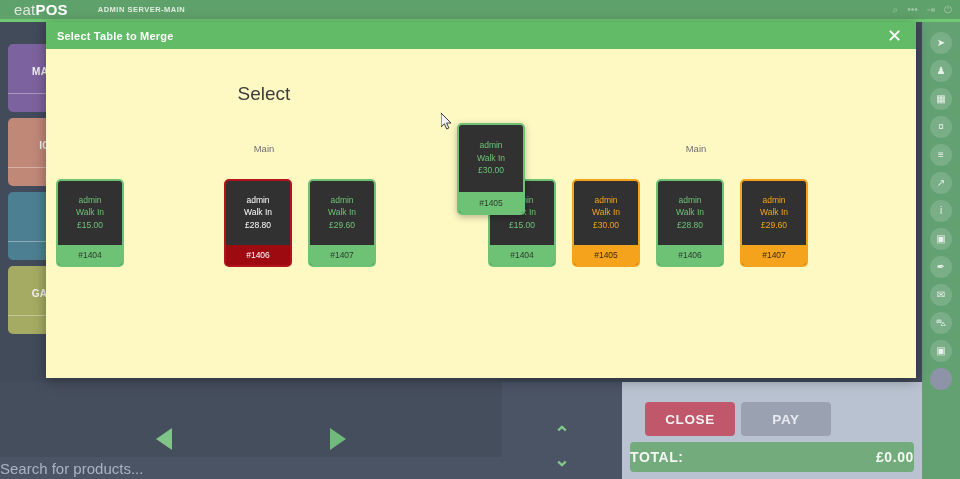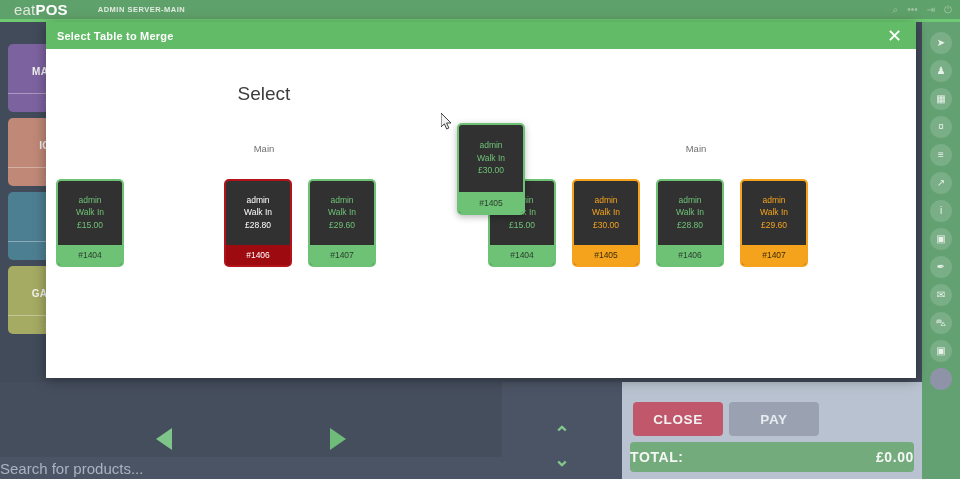--- a/index.html
+++ b/index.html
@@ -86,21 +86,21 @@
     color: #84c98c; font-size: 19px; font-weight: bold; line-height: 1;
   }
   .chev-up { top: 42px; }
   .chev-dn { top: 68px; }
 
   .right-panel {
     position: absolute; left: 622px; top: 382px; width: 300px; height: 97px;
     background: #b9c2d0;
   }
   .actionrow {
-    position: absolute; left: 0; top: 20px; display: flex; gap: 6px; padding-left: 11px;
+    position: absolute; left: 12px; top: 20px; display: flex; gap: 6px; padding-left: 11px;
   }
   .abtn {
     width: 90px; height: 34px; border-radius: 4px;
     display: flex; align-items: center; justify-content: center;
     font-size: 13.5px; font-weight: bold; letter-spacing: .6px; color: #f2f2f2;
     border: none; cursor: pointer;
   }
   .abtn.close { background: #c1576b; }
   .abtn.print { background: #cdb96c; color: #eae3c6; }
   .abtn.pay   { background: #9aa2b1; color: #e8ebef; }
@@ -121,21 +121,21 @@
     width: 22px; height: 22px; border-radius: 50%;
     background: rgba(255,255,255,.14);
     display: flex; align-items: center; justify-content: center;
     color: #e9f2ea; font-size: 10px; line-height: 1;
   }
   .rail-icon.plain { background: #8f93a8; }
 
   
   .modal {
     position: absolute; left: 46px; top: 22px; width: 870px; height: 356px;
-    background: #ffffff; box-shadow: 0 2px 12px rgba(0,0,0,.35);
+    background: #fef9c3; box-shadow: 0 2px 12px rgba(0,0,0,.35);
   }
   .modal-header {
     position: relative; height: 27px; background: #62bb67;
     display: flex; align-items: center;
   }
   .modal-title {
     margin-left: 11px; color: #ffffff; font-size: 11px; font-weight: bold;
     letter-spacing: .2px;
   }
   .modal-close {

